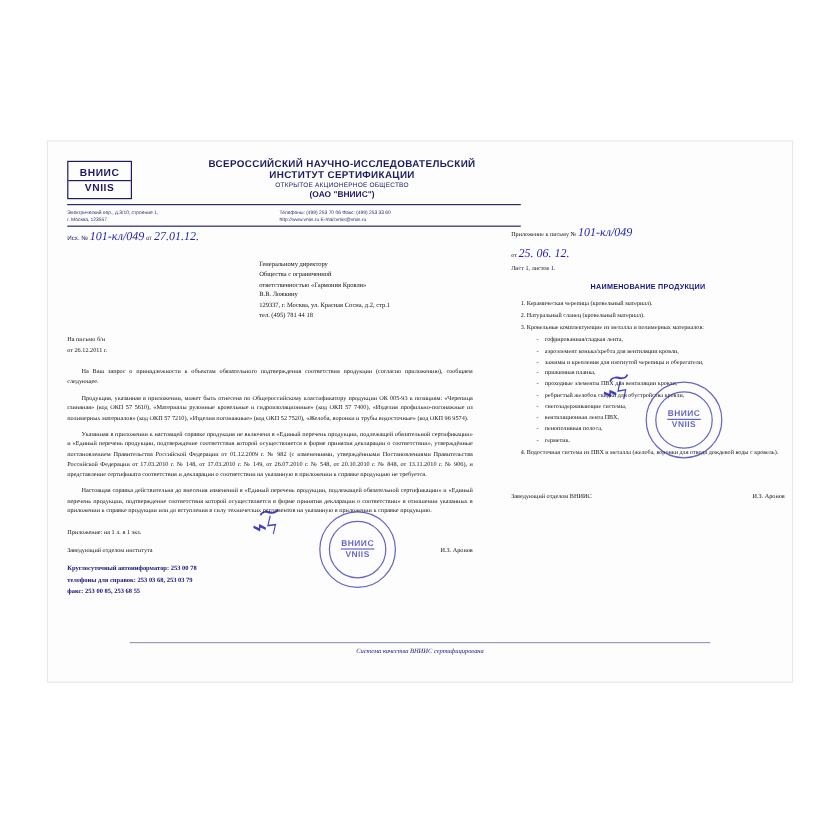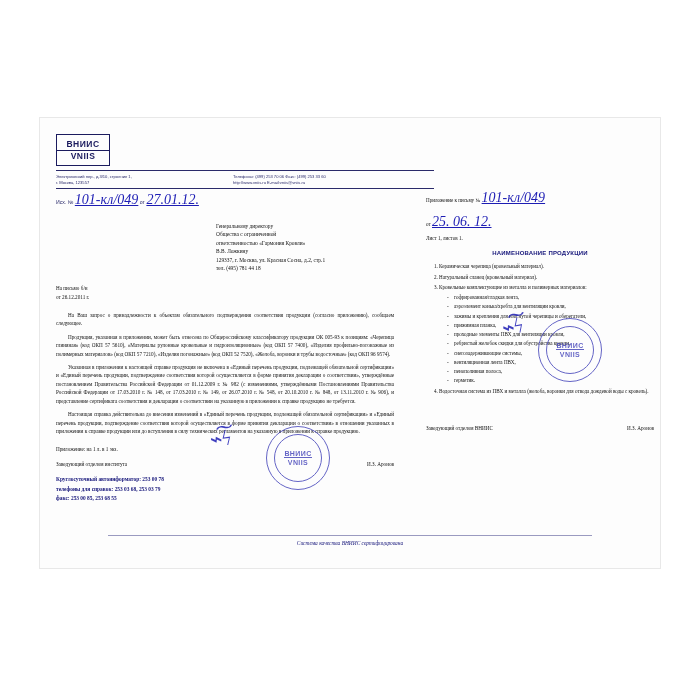--- a/index.html
+++ b/index.html
@@ -43,21 +43,21 @@
 
   .rule{position:absolute;height:1px;background:#2a2a6a;}
 
   .contacts{position:absolute;color:#2a2a6a;font-size:4.1px;font-family:"Liberation Sans",sans-serif;line-height:1.5;}
   .c-left{left:8px;top:48px;width:150px;}
   .c-right{left:185px;top:48px;width:200px;}
 
   
   .lcol{position:absolute;left:8px;top:66px;width:338px;}
   .outnum{font-size:5.2px;font-family:"Liberation Sans",sans-serif;color:#2a2a6a;}
-  .hand{font-family:"Liberation Serif",serif;color:#1d1db4;font-style:italic;font-size:14px;text-decoration:underline;}
+  .hand{font-family:"Liberation Serif",serif;color:#1d1db4;font-style:italic;font-size:10px;}
   .addr{margin-top:14px;margin-left:160px;width:178px;font-size:5.4px;line-height:1.55;color:#111;}
   .reply{margin-top:12px;font-size:5.2px;line-height:1.6;color:#111;}
   .body p{font-size:5.2px;line-height:1.62;margin:0 0 5px 0;text-align:justify;color:#111;text-indent:12px;}
   .body{margin-top:10px;}
   .sign-block{margin-top:10px;font-size:5.2px;line-height:1.7;color:#111;}
   .sign-row{display:flex;justify-content:space-between;align-items:flex-start;}
   .bold-blue{font-weight:bold;color:#15157a;font-size:5.4px;line-height:1.75;}
 
   
   .rcol{position:absolute;left:378px;top:60px;width:228px;}
@@ -105,20 +105,26 @@
 </head>
 <body>
 
 <div class="page">
   <div class="sheet-inner">
 
     <div class="hdr">
       <div class="logo">
         <div class="l1">ВНИИС</div>
         <div class="l2">VNIIS</div>
+      </div>
+      <div class="hdr-txt">
+        <div class="t1">ВСЕРОССИЙСКИЙ  НАУЧНО-ИССЛЕДОВАТЕЛЬСКИЙ</div>
+        <div class="t2">ИНСТИТУТ  СЕРТИФИКАЦИИ</div>
+        <div class="t3">ОТКРЫТОЕ АКЦИОНЕРНОЕ ОБЩЕСТВО</div>
+        <div class="t4">(ОАО "ВНИИС")</div>
       </div>
     </div>
 
     <div class="rule" style="left:8px;top:44px;width:378px;"></div>
 
     <div class="contacts c-left" style="white-space:pre-line;">Электрический пер., д.3/10, строение 1,
 г. Москва, 123557</div>
     <div class="contacts c-right" style="white-space:pre-line;">Телефоны: (499) 253 70 06    Факс: (499) 253 33 60
 http://www.vniis.ru  E-mail:vniis@vniis.ru</div>
 

